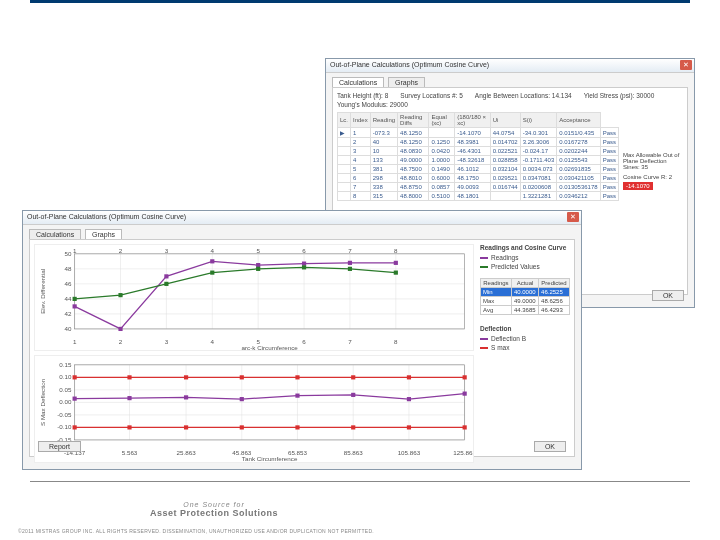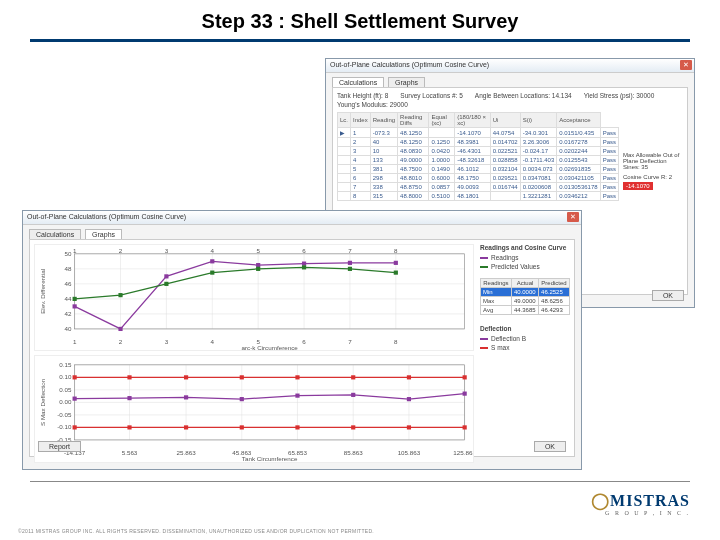--- a/index.html
+++ b/index.html
@@ -59,21 +59,20 @@
   .logo .g { font-size: 6px; letter-spacing: 2px; color: #666; display: block; text-align: right; }
   .tagline { position: absolute; left: 150px; bottom: 22px; text-align: center; color: #888; }
   .tagline .t1 { font-size: 7px; font-style: italic; letter-spacing: 1px; }
   .tagline .t2 { font-size: 9px; font-weight: bold; color: #777; letter-spacing: 0.5px; }
   .copyright { position: absolute; left: 18px; bottom: 6px; font-size: 5px; color: #888; letter-spacing: 0.3px; width: 400px; line-height: 1.2; }
 </style>
 </head>
 <body>
 
 <div class="slide">
-  <div class="title">Step 33 : Shell Settlement Survey</div>
   <div class="title-rule"></div>
 
   <div class="dlg dlg1">
     <div class="dlg-title">
       <span>Out-of-Plane Calculations (Optimum Cosine Curve)</span>
       <span class="dlg-close">✕</span>
     </div>
     <div class="tabs">
       <span class="tab">Calculations</span>
       <span class="tab inactive">Graphs</span>
@@ -390,18 +389,18 @@
           </div>
       </div>
       <div class="dlg2-btns">
         <span class="btn">Report</span>
         <span class="btn">OK</span>
       </div>
     </div>
   </div>
 
   <div class="footer-line"></div>
-  <div class="logo">
-    <span class="m"><span class="o">◯</span>MISTRAS</span>
-    <span class="g">G R O U P ,  I N C .</span>
+  <div class="tagline">
+    <div class="t1">One Source for</div>
+    <div class="t2">Asset Protection Solutions</div>
   </div>
   <div class="copyright">©2011 MISTRAS GROUP INC. ALL RIGHTS RESERVED. DISSEMINATION, UNAUTHORIZED USE AND/OR DUPLICATION NOT PERMITTED.</div>
 </div>
 
 </body></html>

